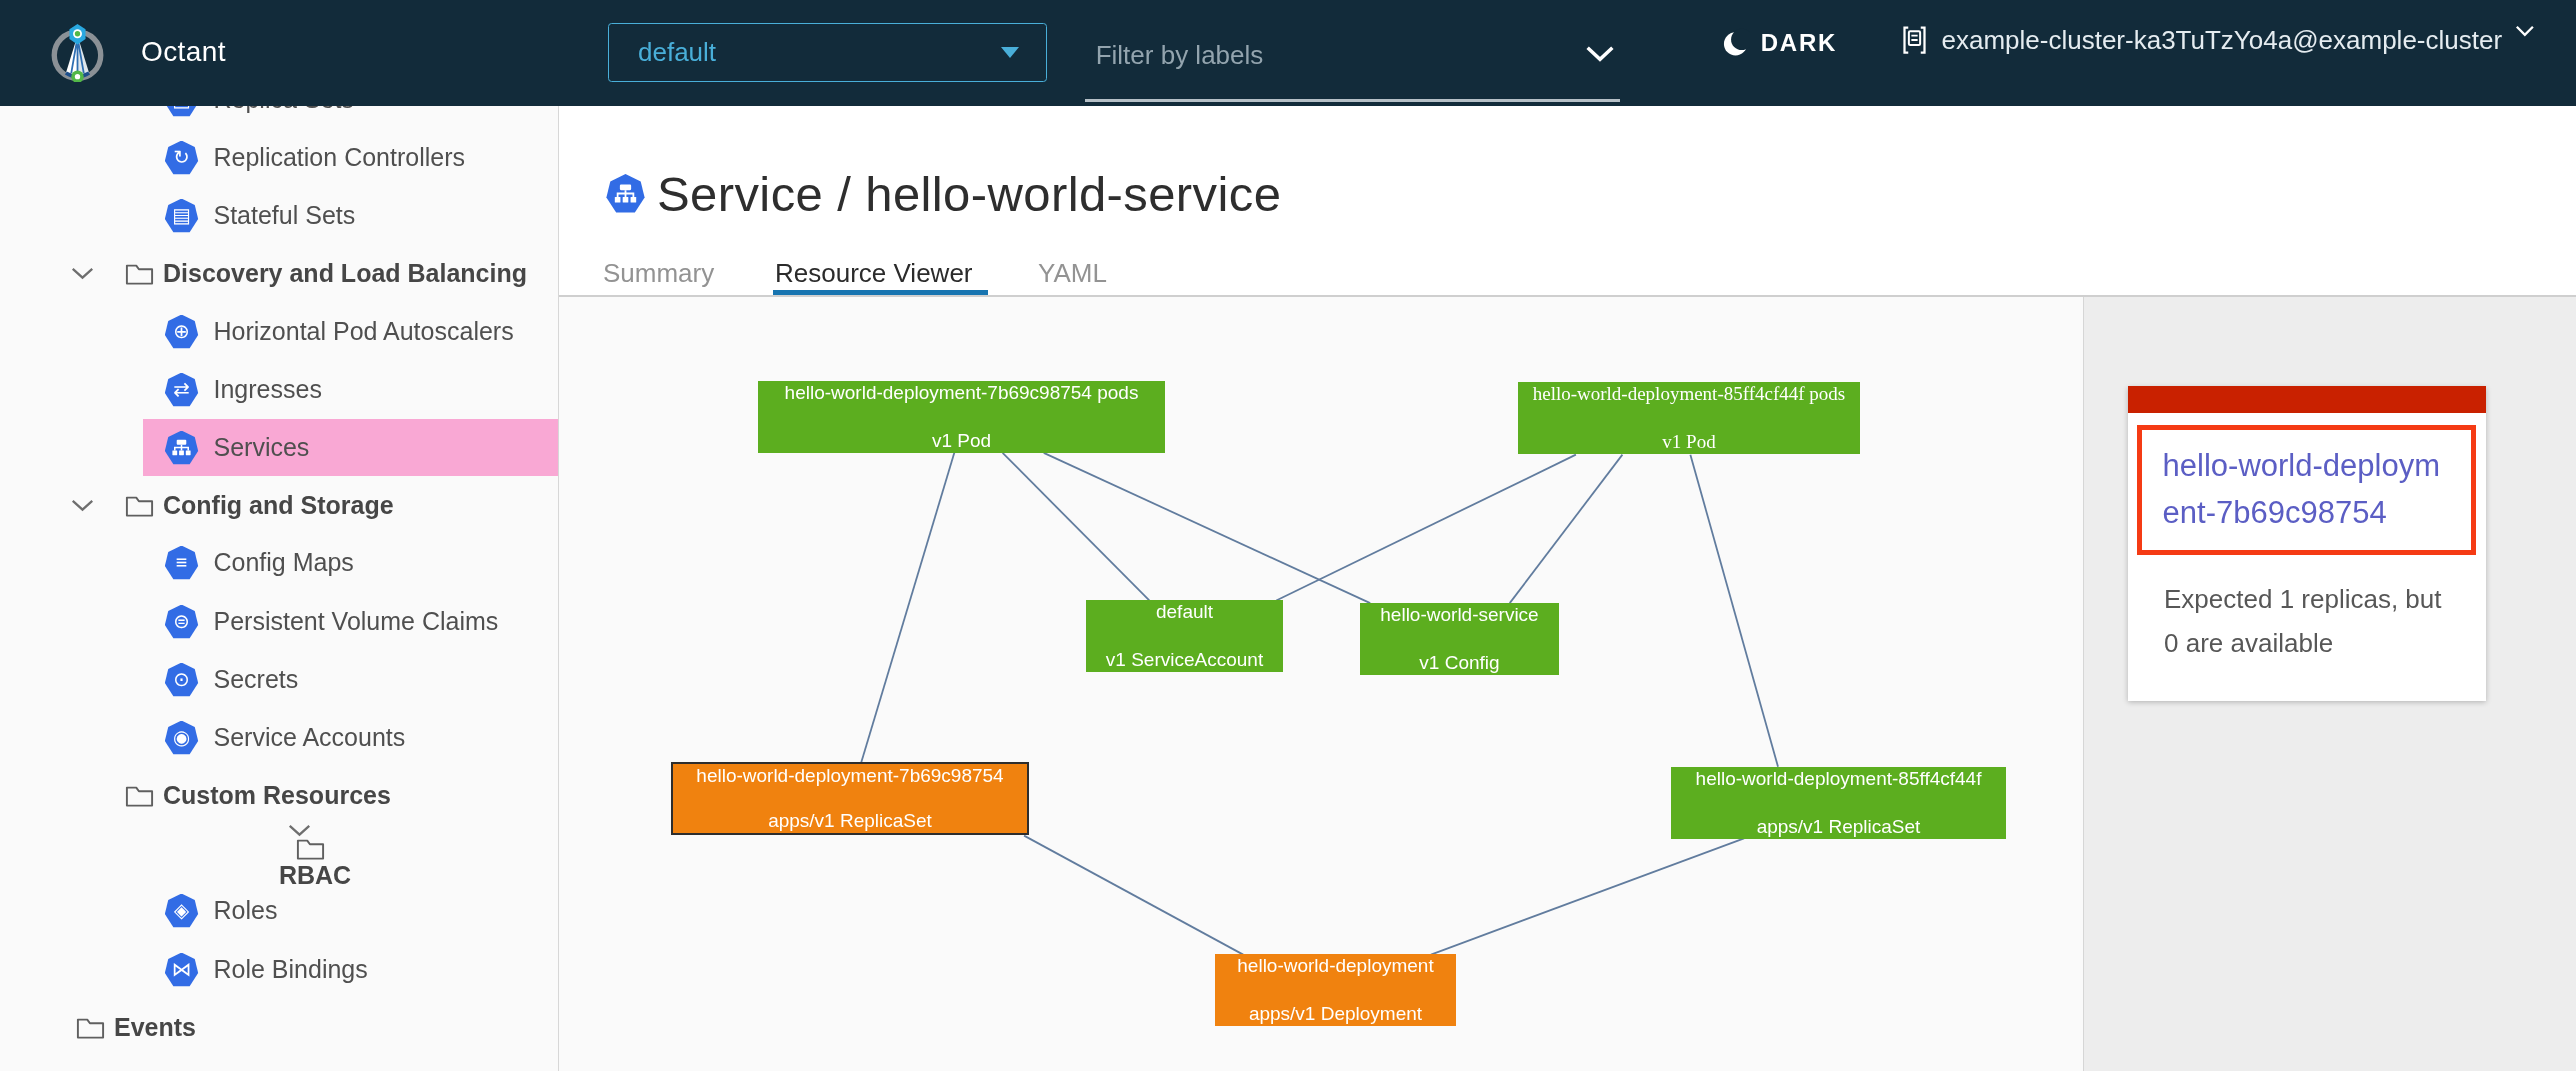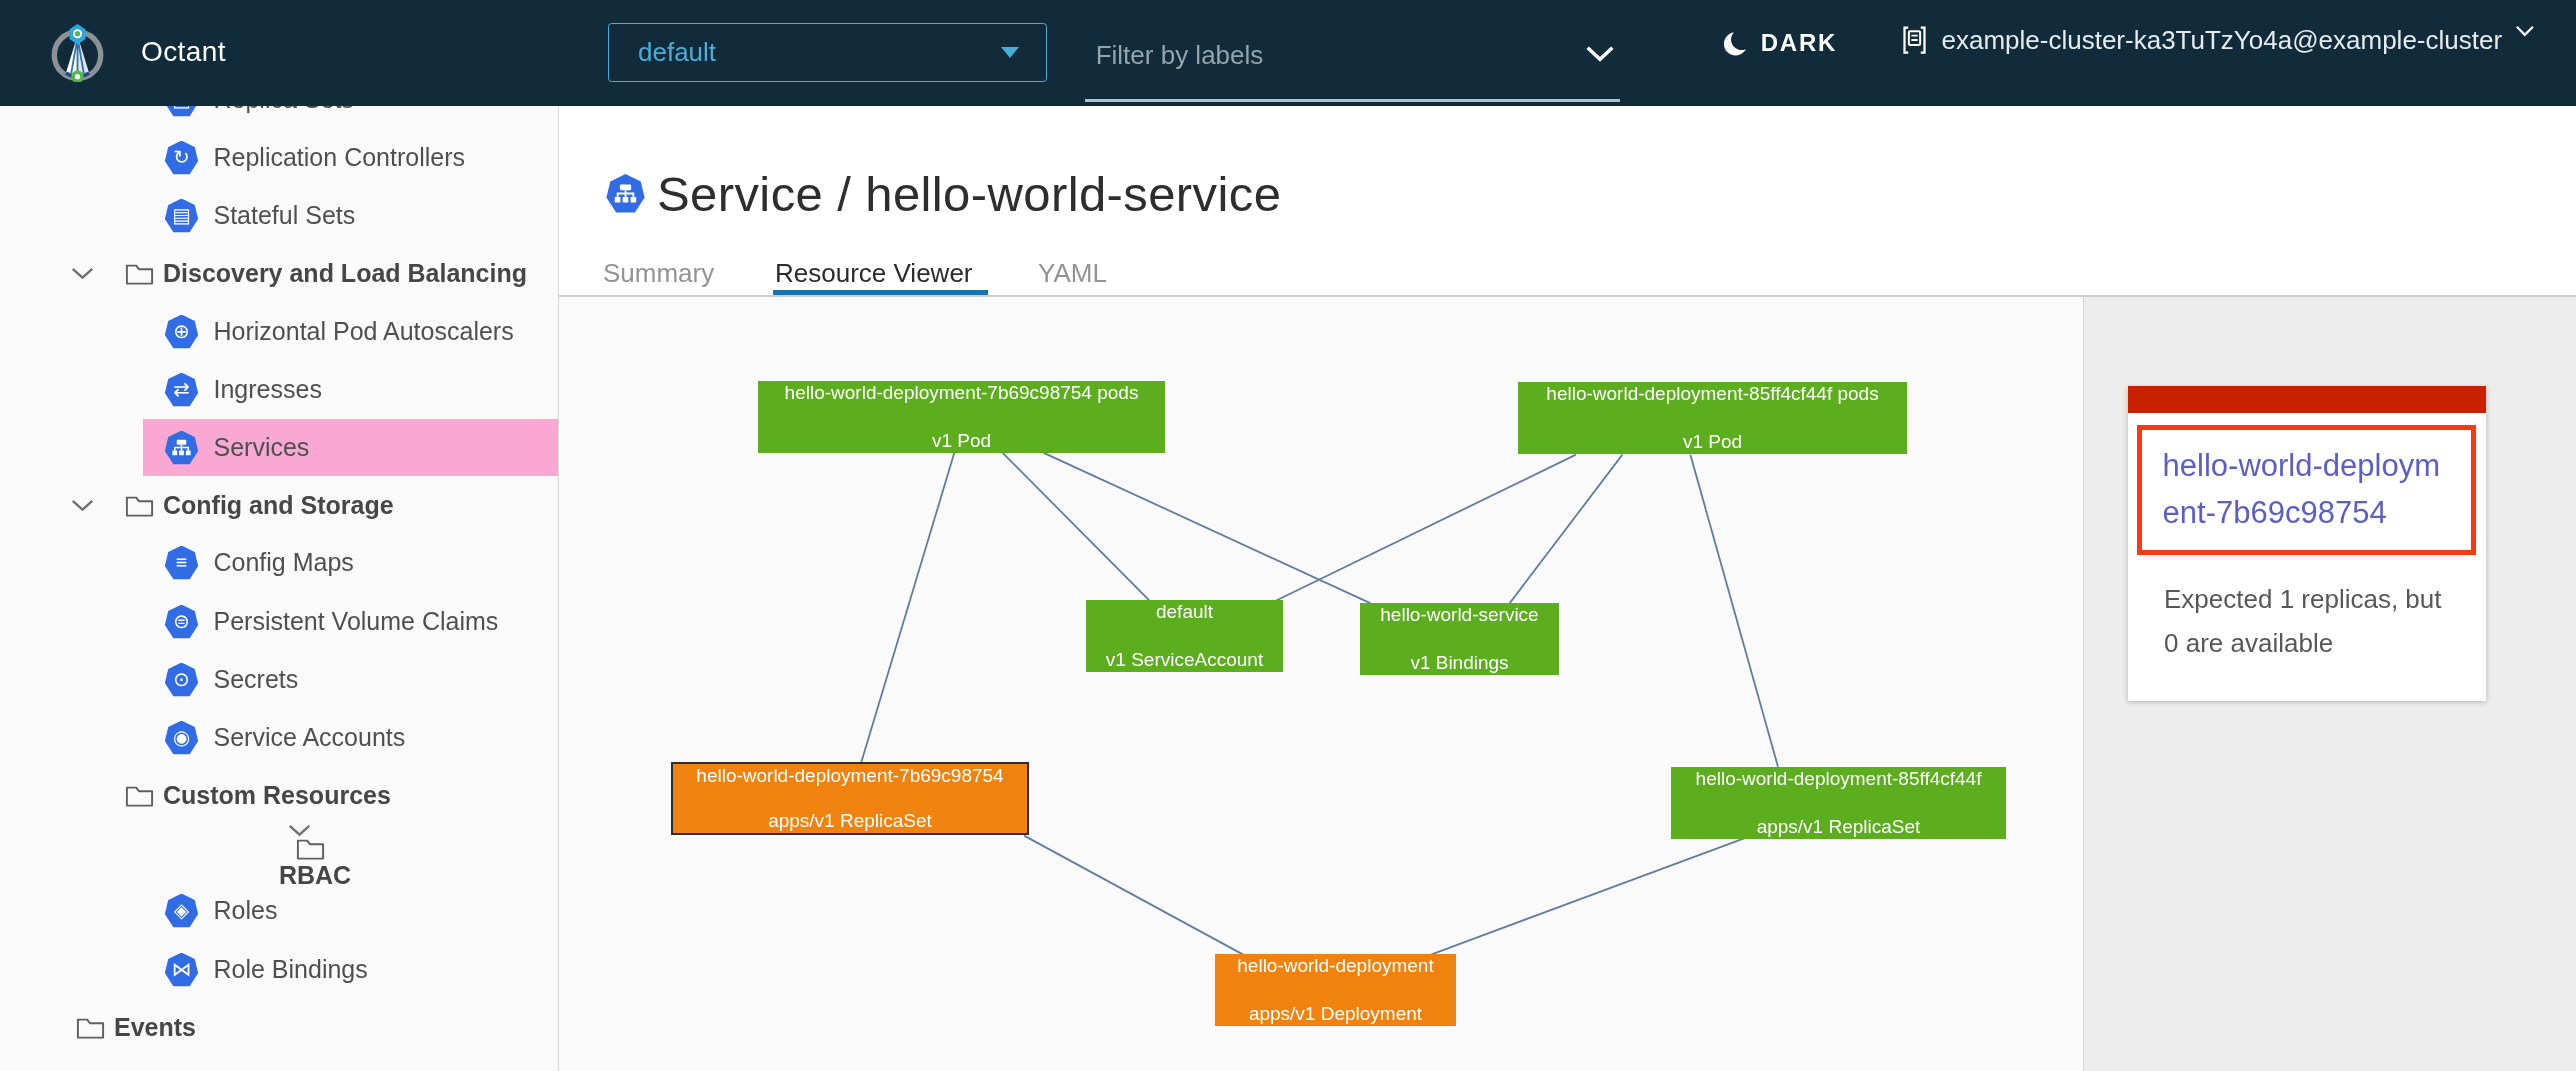--- a/index.html
+++ b/index.html
@@ -246,31 +246,31 @@
       <line x1="1137" y1="176" x2="802" y2="339" stroke="#617c9e" stroke-width="2"></line>
       <line x1="1189" y1="176" x2="1063" y2="342" stroke="#617c9e" stroke-width="2"></line>
       <line x1="1265" y1="176" x2="1363" y2="525" stroke="#617c9e" stroke-width="2"></line>
       <line x1="520" y1="602" x2="765" y2="735" stroke="#617c9e" stroke-width="2"></line>
       <line x1="1325" y1="605" x2="975" y2="735" stroke="#617c9e" stroke-width="2"></line>
     </svg>
 <div class="gnode ok" style="left: 199px; top: 84px; width: 407px; height: 72px;">
       <span>hello-world-deployment-7b69c98754 pods</span>
       <span>v1 Pod</span>
     </div>
-    <div class="gnode ok" style="left: 959px; top: 85px; width: 389px; height: 72px;">
+    <div class="gnode ok" style="left: 959px; top: 85px; width: 342px; height: 72px; font-family: Liberation Serif, serif;">
       <span>hello-world-deployment-85ff4cf44f pods</span>
       <span>v1 Pod</span>
     </div>
     <div class="gnode ok" style="left: 527px; top: 303px; width: 197px; height: 72px;">
       <span>default</span>
       <span>v1 ServiceAccount</span>
     </div>
     <div class="gnode ok" style="left: 801px; top: 306px; width: 199px; height: 72px;">
       <span>hello-world-service</span>
-      <span>v1 Bindings</span>
+      <span>v1 Config</span>
     </div>
     <div class="gnode warning selected" style="left: 112px; top: 465px; width: 358px; height: 73px;">
       <span>hello-world-deployment-7b69c98754</span>
       <span>apps/v1 ReplicaSet</span>
     </div>
     <div class="gnode ok" style="left: 1112px; top: 470px; width: 335px; height: 72px;">
       <span>hello-world-deployment-85ff4cf44f</span>
       <span>apps/v1 ReplicaSet</span>
     </div>
     <div class="gnode warning" style="left: 656px; top: 657px; width: 241px; height: 72px;">

